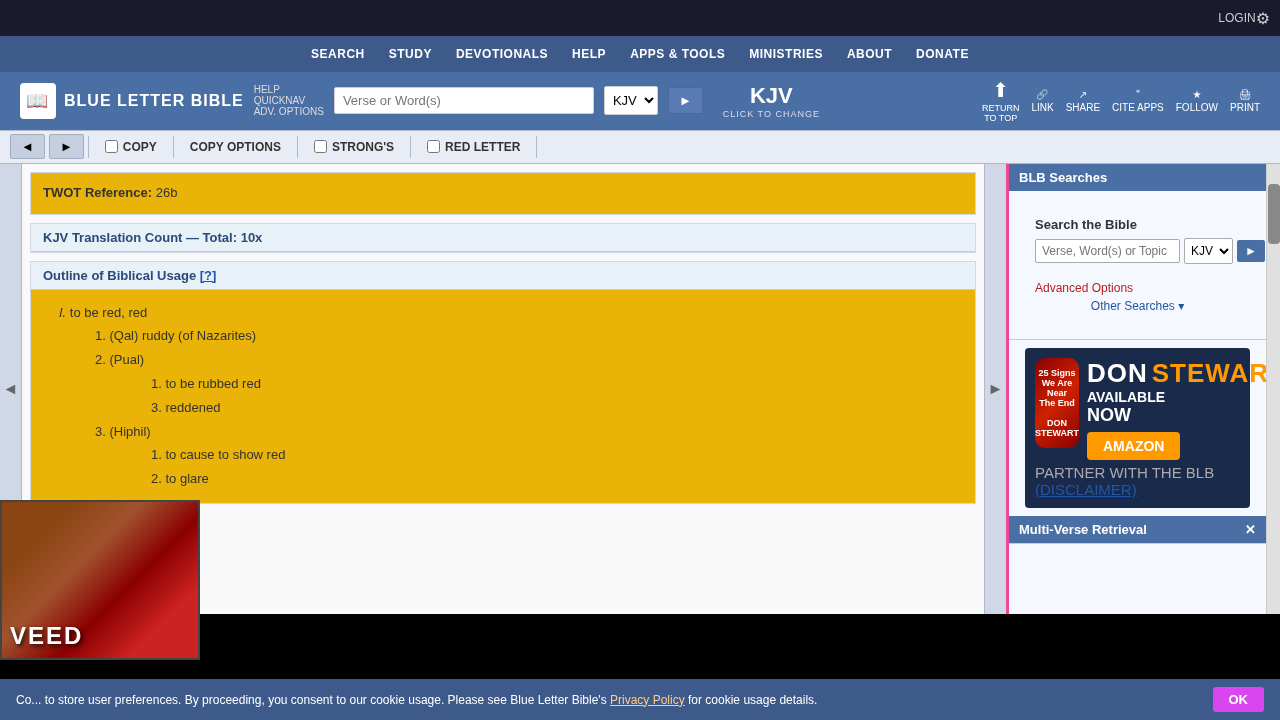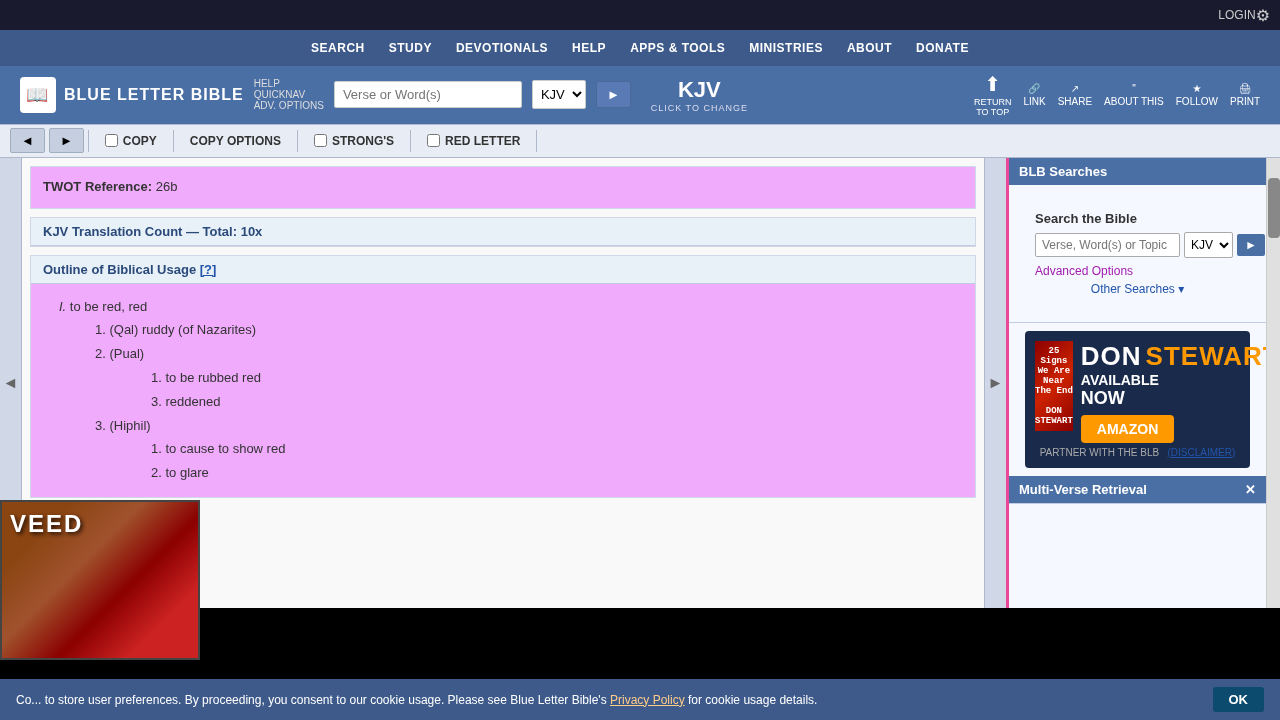--- a/index.html
+++ b/index.html
@@ -1,21 +1,21 @@
 <!DOCTYPE html>
 <html><head>
   <meta charset="utf-8">
   <style>
     * { box-sizing: border-box; margin: 0; padding: 0; }
     body { font-family: Arial, sans-serif; background: #000; font-size: 14px; color: #333; overflow-x: hidden; }
 
     
     .top-bar {
       background: #1a1a2e;
-      height: 30px;
+      height: 36px;
       display: flex;
       align-items: center;
       justify-content: flex-end;
       padding: 0 10px;
     }
     .top-bar a { color: #ccc; font-size: 12px; text-decoration: none; margin-left: 15px; }
 
     
     .nav-bar {
       background: #3d5a8a;
@@ -47,21 +47,21 @@
     .logo-icon { width: 36px; height: 36px; background: #fff; border-radius: 4px; display: flex; align-items: center; justify-content: center; font-size: 18px; }
     .logo-text { font-size: 16px; font-weight: bold; color: #fff; letter-spacing: 1px; text-transform: uppercase; }
 
     .help-links { display: flex; flex-direction: column; font-size: 10px; color: #ddd; }
     .help-links a { color: #ddd; text-decoration: none; }
 
     .search-input {
       border: 1px solid #ccc;
       padding: 5px 8px;
       font-size: 13px;
-      width: 188px;
+      width: 260px;
       border-radius: 2px;
     }
     .version-select {
       padding: 5px 4px;
       font-size: 13px;
       border: 1px solid #ccc;
       border-radius: 2px;
       background: #fff;
     }
     .search-go-btn {
@@ -158,21 +158,21 @@
     .content-area {
       flex: 1;
       padding: 0;
       background: #f9f9f9;
     }
 
     
     .section-box {
       border: 1px solid #d0d8e8;
       margin: 8px;
-      background: #f0abfc;
+      background: #eab308;
     }
     .section-header {
       background: #e8f0f8;
       padding: 6px 12px;
       font-weight: bold;
       font-size: 13px;
       color: #2a4a7a;
       border-bottom: 1px solid #c0cce0;
     }
     .section-content {
@@ -231,58 +231,57 @@
     .sidebar-go-btn {
       background: #4a6fa5;
       border: none;
       color: #fff;
       padding: 4px 8px;
       cursor: pointer;
       font-size: 12px;
       border-radius: 2px;
     }
     .sidebar-help-link { color: #2255aa; font-size: 12px; cursor: pointer; }
-    .advanced-link { color: #a21caf; font-size: 12px; cursor: pointer; display: block; margin-top: 6px; }
+    .advanced-link { color: #b91c1c; font-size: 12px; cursor: pointer; display: block; margin-top: 17px; }
     .other-searches { color: #2255aa; font-size: 12px; cursor: pointer; display: block; margin-top: 4px; text-align: center; }
 
     
     .ad-box {
       background: #1a2a4a;
       margin: 8px;
       padding: 10px;
       border-radius: 4px;
       display: flex;
       flex-direction: column;
       align-items: center;
       color: #fff;
     }
     .ad-book-img {
       width: 70px; height: 90px;
       background: linear-gradient(135deg, #8b0000 0%, #cc2200 50%, #8b0000 100%);
-      border-radius: 0;
+      border-radius: 10px;
       display: flex;
       align-items: center;
       justify-content: center;
       font-size: 9px;
       color: #fff;
       text-align: center;
       font-weight: bold;
-      font-family: Liberation Mono, monospace;
     }
     .ad-amazon-btn {
       background: #ff9900;
       color: #fff;
       font-weight: bold;
       font-size: 14px;
       padding: 6px 16px;
       border-radius: 4px;
       margin-top: 6px;
       cursor: pointer;
     }
-    .ad-partner { font-size: 10px; color: #aaa; margin-top: 4px; text-align: left; }
+    .ad-partner { font-size: 15px; color: #aaa; margin-top: 4px; text-align: left; }
 
     
     .multi-verse-header {
       background: #4a6fa5;
       color: #fff;
       padding: 6px 10px;
       font-size: 13px;
       font-weight: bold;
       display: flex;
       align-items: center;
@@ -299,21 +298,21 @@
       background: #222;
       border: 2px solid #444;
       z-index: 100;
       overflow: hidden;
     }
     .video-face {
       width: 100%;
       height: 100%;
       background: linear-gradient(135deg, #8b4513 20%, #a0522d 40%, #8b0000 60%, #cc2222 80%);
       display: flex;
-      align-items: flex-start;
+      align-items: flex-end;
       justify-content: flex-start;
       padding: 8px;
     }
     .veed-logo {
       font-size: 24px;
       font-weight: 900;
       color: #fff;
       letter-spacing: 2px;
       text-shadow: 2px 2px 4px rgba(0,0,0,0.8);
     }
@@ -329,21 +328,21 @@
       padding: 8px 16px;
       font-size: 12px;
       display: flex;
       align-items: center;
       gap: 10px;
       z-index: 200;
     }
     .cookie-text { flex: 1; }
     .cookie-link { color: #ffcc88; text-decoration: underline; cursor: pointer; }
     .cookie-ok-btn {
-      background: #0c4a6e;
+      background: #d946ef;
       color: #fff;
       border: none;
       padding: 5px 16px;
       font-size: 13px;
       font-weight: bold;
       cursor: pointer;
       border-radius: 3px;
     }
 
     .scrollbar-area {
@@ -411,21 +410,21 @@
     <div class="header-action-btn">
       <span>🔗</span>
       <span>LINK</span>
     </div>
     <div class="header-action-btn">
       <span>↗</span>
       <span>SHARE</span>
     </div>
     <div class="header-action-btn">
       <span>"</span>
-      <span>ABOUT THIS</span>
+      <span>CITE APPS</span>
     </div>
     <div class="header-action-btn">
       <span>★</span>
       <span>FOLLOW</span>
     </div>
     <div class="header-action-btn">
       <span>🖨</span>
       <span>PRINT</span>
     </div>
   </div>

